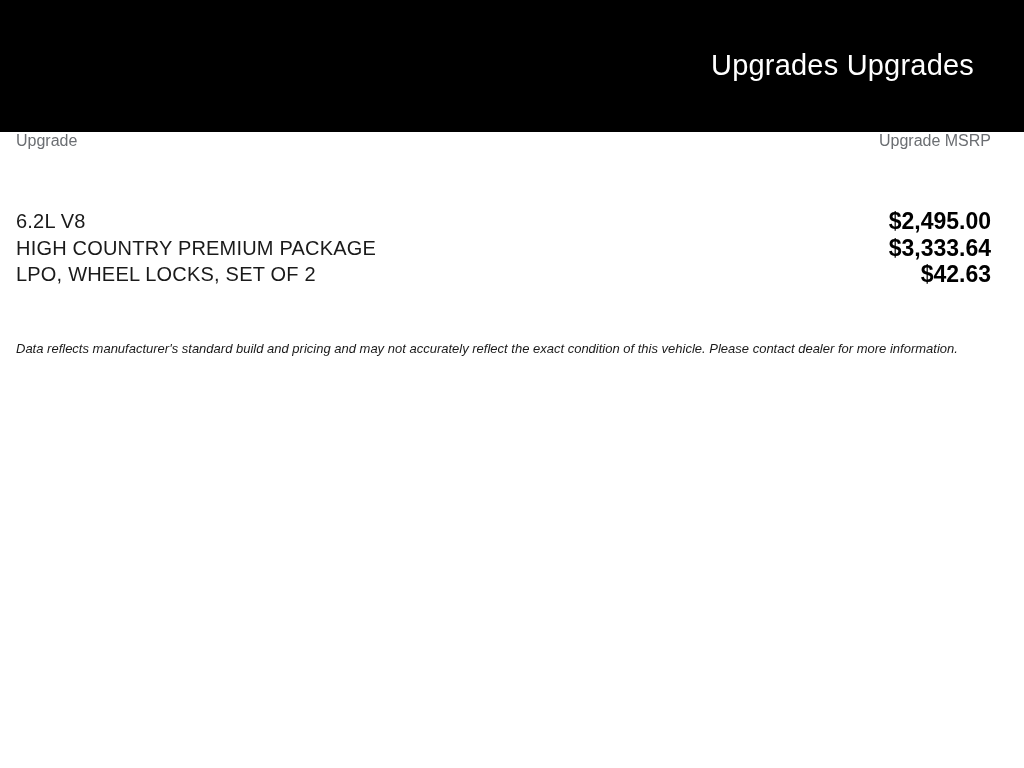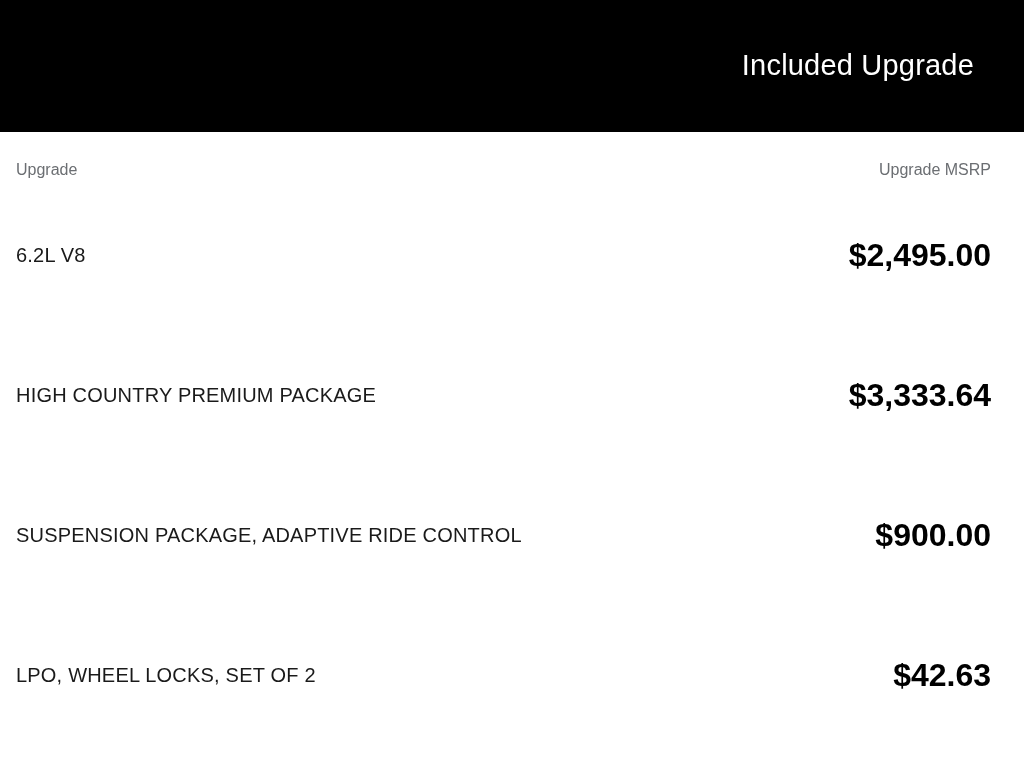--- a/index.html
+++ b/index.html
@@ -32,61 +32,59 @@
     letter-spacing: 0.2px;
     line-height: 1.15;
   }
   .content {
     padding: 0 33px 0 16px;
   }
   .col-headers {
     display: flex;
     justify-content: space-between;
     align-items: center;
-    margin-top: 29px;
     color: #6b6e72;
     font-size: 16px;
     line-height: 1.15;
   }
   .rows { display: block; }
   .row {
     display: flex;
     justify-content: space-between;
     align-items: center;
-    margin-top: 103px;
   }
   .row:first-of-type {
     margin-top: 58px;
   }
   .row .upgrade-name {
     font-size: 20px;
     color: #1a1a1a;
     letter-spacing: 0.2px;
     line-height: 1.15;
   }
   .row .upgrade-price {
-    font-size: 32px;
+    font-size: 23px;
     font-weight: 700;
     color: #000000;
     line-height: 1.15;
     white-space: nowrap;
   }
   .disclaimer {
     margin: 54px 0 0 0;
     font-size: 13px;
     font-style: italic;
     color: #1a1a1a;
     line-height: 1.15;
   }
 </style>
 </head>
 <body>
 
 <header class="topbar">
-  <h1 class="page-title">Included Upgrade</h1>
+  <h1 class="page-title">Upgrades Upgrades</h1>
 </header>
 
 <main class="content">
 
   <div class="col-headers">
     <span>Upgrade</span>
     <span>Upgrade MSRP</span>
   </div>
 
   <div class="rows">
@@ -94,25 +92,22 @@
       <div class="row">
         <span class="upgrade-name">6.2L V8</span>
         <span class="upgrade-price">$2,495.00</span>
       </div>
 
       <div class="row">
         <span class="upgrade-name">HIGH COUNTRY PREMIUM PACKAGE</span>
         <span class="upgrade-price">$3,333.64</span>
       </div>
 
-      <div class="row">
-        <span class="upgrade-name">SUSPENSION PACKAGE, ADAPTIVE RIDE CONTROL</span>
-        <span class="upgrade-price">$900.00</span>
-      </div>
 
       <div class="row">
         <span class="upgrade-name">LPO, WHEEL LOCKS, SET OF 2</span>
         <span class="upgrade-price">$42.63</span>
       </div>
     </div>
 
+  <p class="disclaimer">Data reflects manufacturer's standard build and pricing and may not accurately reflect the exact condition of this vehicle. Please contact dealer for more information.</p>
 
 </main>
 
 </body></html>

